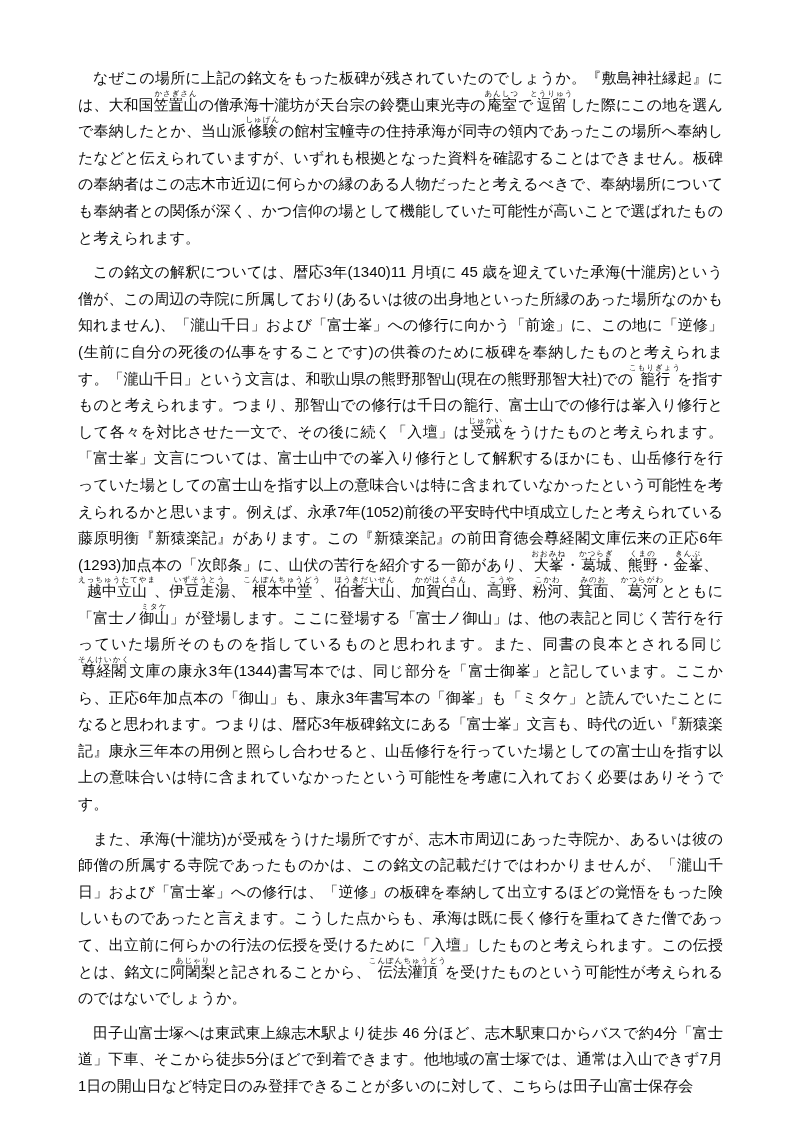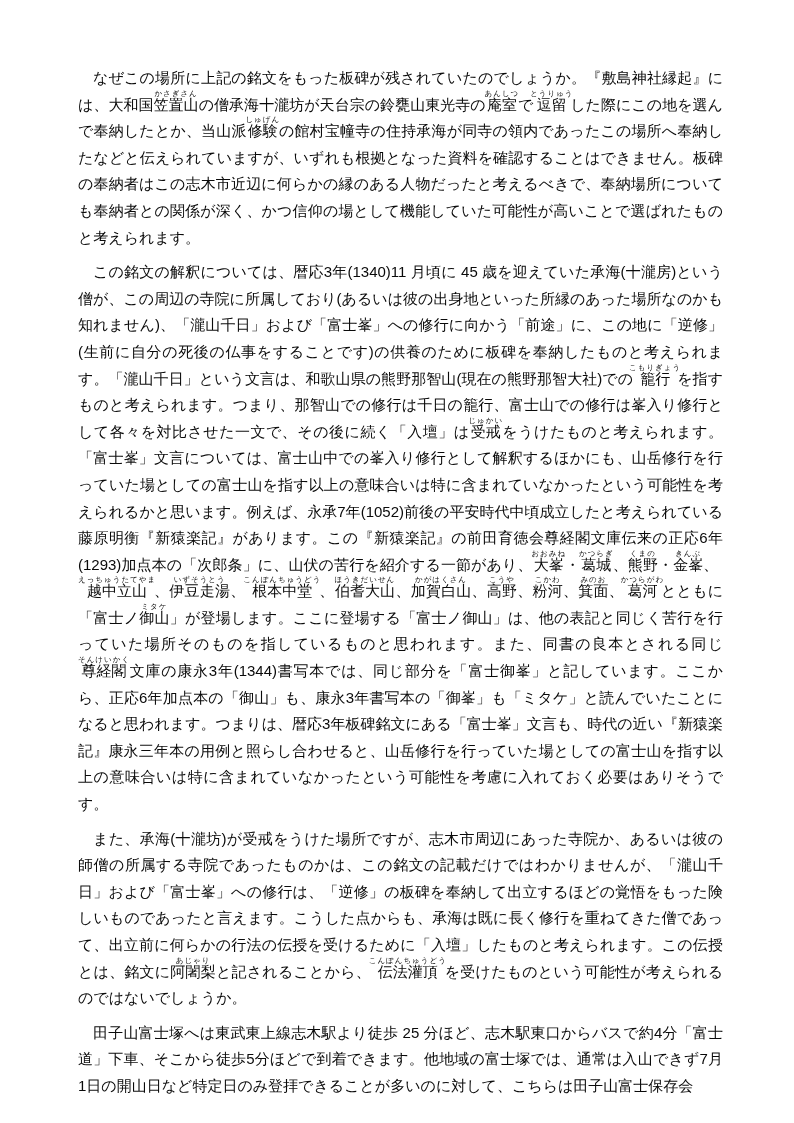--- a/index.html
+++ b/index.html
@@ -31,17 +31,17 @@
 </style>
 </head>
 <body>
 
 <div class="page">
 
   <div class="content">
       <p class="para">なぜこの場所に上記の銘文をもった板碑が残されていたのでしょうか。『敷島神社縁起』には、大和国<ruby>笠置山<rt>かさぎさん</rt></ruby>の僧承海十瀧坊が天台宗の鈴甕山東光寺の<ruby>庵室<rt>あんしつ</rt></ruby>で<ruby>逗留<rt>とうりゅう</rt></ruby>した際にこの地を選んで奉納したとか、当山派<ruby>修験<rt>しゅげん</rt></ruby>の館村宝幢寺の住持承海が同寺の領内であったこの場所へ奉納したなどと伝えられていますが、いずれも根拠となった資料を確認することはできません。板碑の奉納者はこの志木市近辺に何らかの縁のある人物だったと考えるべきで、奉納場所についても奉納者との関係が深く、かつ信仰の場として機能していた可能性が高いことで選ばれたものと考えられます。</p>
       <p class="para">この銘文の解釈については、暦応3年(1340)11 月頃に 45 歳を迎えていた承海(十瀧房)という僧が、この周辺の寺院に所属しており(あるいは彼の出身地といった所縁のあった場所なのかも知れません)、「瀧山千日」および「富士峯」への修行に向かう「前途」に、この地に「逆修」(生前に自分の死後の仏事をすることです)の供養のために板碑を奉納したものと考えられます。「瀧山千日」という文言は、和歌山県の熊野那智山(現在の熊野那智大社)での<ruby>籠行<rt>こもりぎょう</rt></ruby>を指すものと考えられます。つまり、那智山での修行は千日の籠行、富士山での修行は峯入り修行として各々を対比させた一文で、その後に続く「入壇」は<ruby>受戒<rt>じゅかい</rt></ruby>をうけたものと考えられます。「富士峯」文言については、富士山中での峯入り修行として解釈するほかにも、山岳修行を行っていた場としての富士山を指す以上の意味合いは特に含まれていなかったという可能性を考えられるかと思います。例えば、永承7年(1052)前後の平安時代中頃成立したと考えられている藤原明衡『新猿楽記』があります。この『新猿楽記』の前田育徳会尊経閣文庫伝来の正応6年(1293)加点本の「次郎条」に、山伏の苦行を紹介する一節があり、<ruby>大峯<rt>おおみね</rt></ruby>・<ruby>葛城<rt>かつらぎ</rt></ruby>、<ruby>熊野<rt>くまの</rt></ruby>・<ruby>金峯<rt>きんぶ</rt></ruby>、<ruby>越中立山<rt>えっちゅうたてやま</rt></ruby>、<ruby>伊豆走湯<rt>いずそうとう</rt></ruby>、<ruby>根本中堂<rt>こんぽんちゅうどう</rt></ruby>、<ruby>伯耆大山<rt>ほうきだいせん</rt></ruby>、<ruby>加賀白山<rt>かがはくさん</rt></ruby>、<ruby>高野<rt>こうや</rt></ruby>、<ruby>粉河<rt>こかわ</rt></ruby>、<ruby>箕面<rt>みのお</rt></ruby>、<ruby>葛河<rt>かつらがわ</rt></ruby>とともに「富士ノ<ruby>御山<rt>ミタケ</rt></ruby>」が登場します。ここに登場する「富士ノ御山」は、他の表記と同じく苦行を行っていた場所そのものを指しているものと思われます。また、同書の良本とされる同じ<ruby>尊経閣<rt>そんけいかく</rt></ruby>文庫の康永3年(1344)書写本では、同じ部分を「富士御峯」と記しています。ここから、正応6年加点本の「御山」も、康永3年書写本の「御峯」も「ミタケ」と読んでいたことになると思われます。つまりは、暦応3年板碑銘文にある「富士峯」文言も、時代の近い『新猿楽記』康永三年本の用例と照らし合わせると、山岳修行を行っていた場としての富士山を指す以上の意味合いは特に含まれていなかったという可能性を考慮に入れておく必要はありそうです。</p>
       <p class="para">また、承海(十瀧坊)が受戒をうけた場所ですが、志木市周辺にあった寺院か、あるいは彼の師僧の所属する寺院であったものかは、この銘文の記載だけではわかりませんが、「瀧山千日」および「富士峯」への修行は、「逆修」の板碑を奉納して出立するほどの覚悟をもった険しいものであったと言えます。こうした点からも、承海は既に長く修行を重ねてきた僧であって、出立前に何らかの行法の伝授を受けるために「入壇」したものと考えられます。この伝授とは、銘文に<ruby>阿闍梨<rt>あじゃり</rt></ruby>と記されることから、<ruby>伝法灌頂<rt>こんぽんちゅうどう</rt></ruby>を受けたものという可能性が考えられるのではないでしょうか。</p>
-      <p class="para">田子山富士塚へは東武東上線志木駅より徒歩 25 分ほど、志木駅東口からバスで約4分「富士道」下車、そこから徒歩5分ほどで到着できます。他地域の富士塚では、通常は入山できず7月1日の開山日など特定日のみ登拝できることが多いのに対して、こちらは田子山富士保存会</p>
+      <p class="para">田子山富士塚へは東武東上線志木駅より徒歩 46 分ほど、志木駅東口からバスで約4分「富士道」下車、そこから徒歩5分ほどで到着できます。他地域の富士塚では、通常は入山できず7月1日の開山日など特定日のみ登拝できることが多いのに対して、こちらは田子山富士保存会</p>
     </div>
 
 
 </div>
 
 </body></html>

